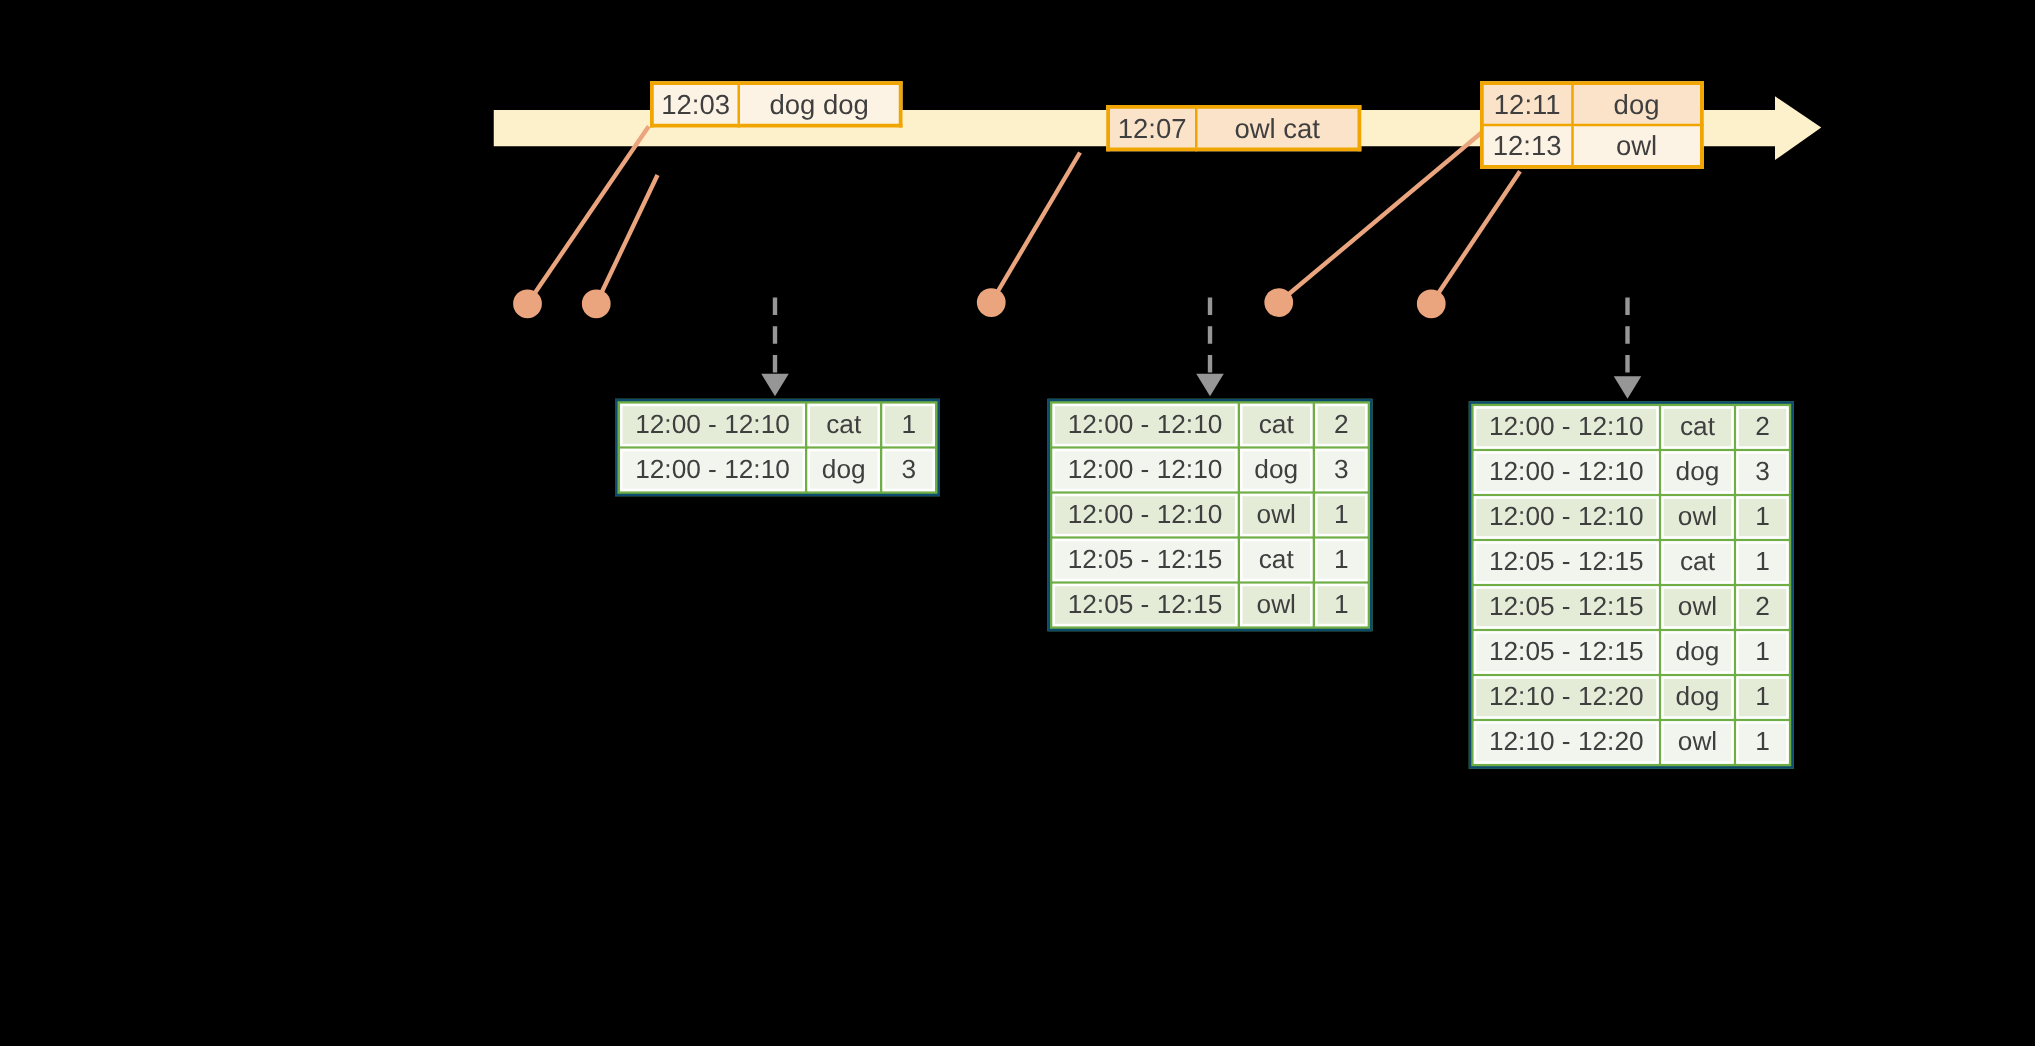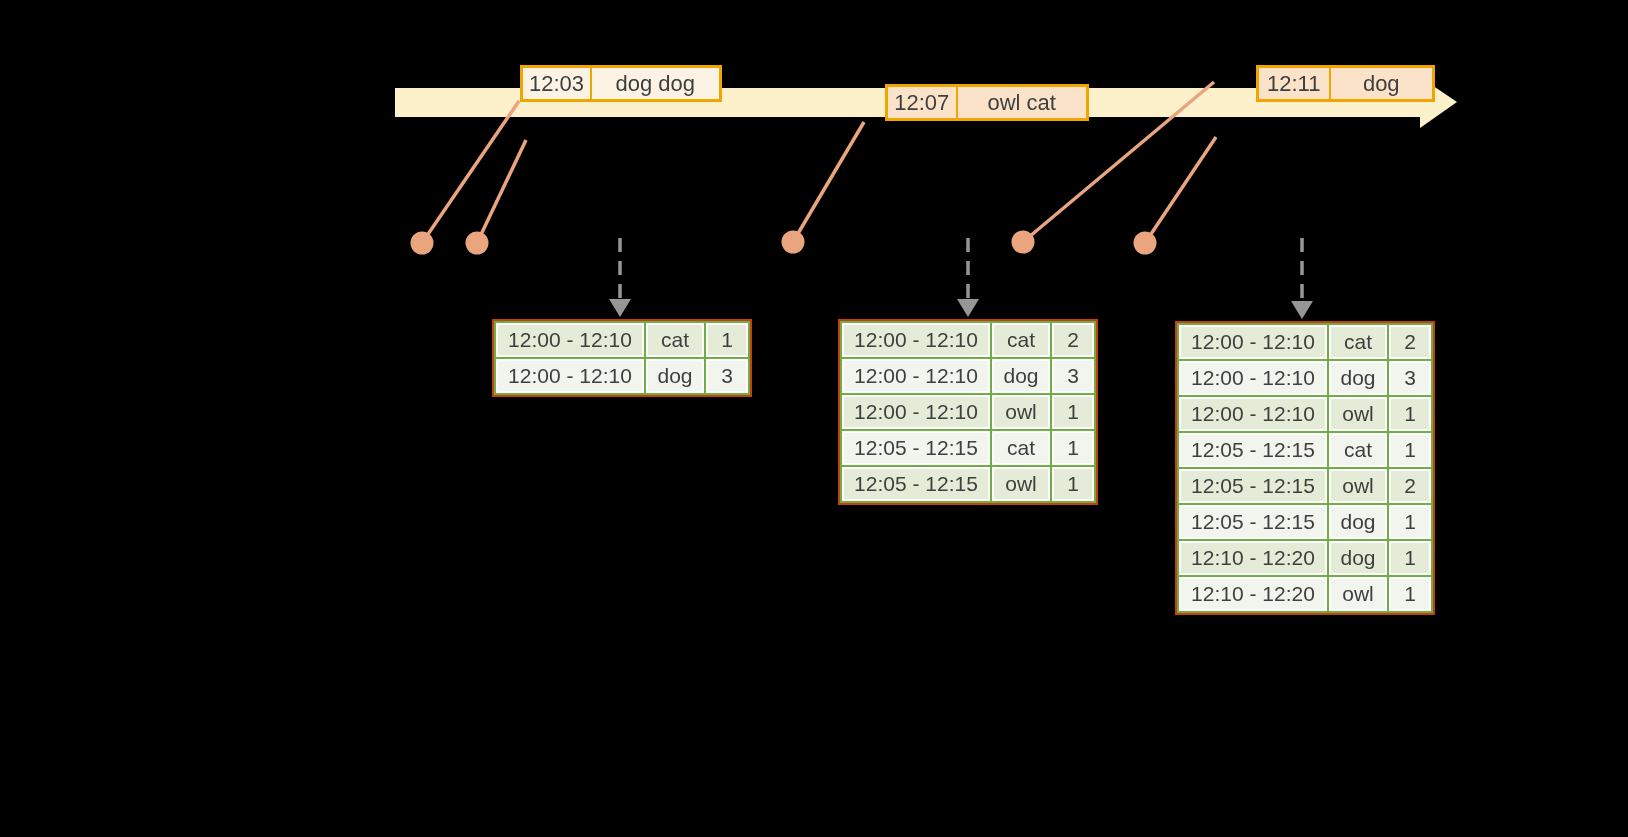--- a/index.html
+++ b/index.html
@@ -17,21 +17,21 @@
   table.event-table td {
     border:2px solid #f0a500; height:31px; padding:0 6px;
     text-align:center; vertical-align:middle; font-size:22px; color:#3f3f3f;
   }
   table.event-table tr.r-odd td  { background:#fbe3c9; }
   table.event-table tr.r-even td { background:#fdf3e4; }
 
   
   table.result-table {
     position:absolute; z-index:2; border-collapse:separate; border-spacing:2px;
-    background:#6fae44; border:2px solid #c2410c;
+    background:#6fae44; border:2px solid #0c4a6e;
   }
   table.result-table td {
     border:2px solid #ffffff; height:30px; padding:0 4px;
     text-align:center; vertical-align:middle; font-size:21px; color:#3f3f3f;
   }
   table.result-table tr.r-odd td  { background:#e4ecd8; }
   table.result-table tr.r-even td { background:#f2f5ee; }
 
   col.c-win  { width:148px; }
   col.c-word { width:58px;  }
@@ -101,32 +101,36 @@
       </colgroup>
     <tbody>
 
         <tr class="r-odd">
           <td>12:07</td>
           <td>owl cat</td>
         </tr>
       </tbody>
   </table>
 
-  <table class="event-table" style="left:1256px; top:65px;">
+  <table class="event-table" style="left:1184px; top:65px;">
     <colgroup>
         <col style="width:72px">
         <col style="width:104px">
       </colgroup>
     <tbody>
 
         <tr class="r-odd">
           <td>12:11</td>
           <td>dog</td>
         </tr>
 
+        <tr class="r-even">
+          <td>12:13</td>
+          <td>owl</td>
+        </tr>
       </tbody>
   </table>
 
   <table class="result-table" style="left:492px; top:319px;">
     <colgroup>
         <col class="c-win">
         <col class="c-word">
         <col class="c-cnt">
       </colgroup>
     <tbody>

